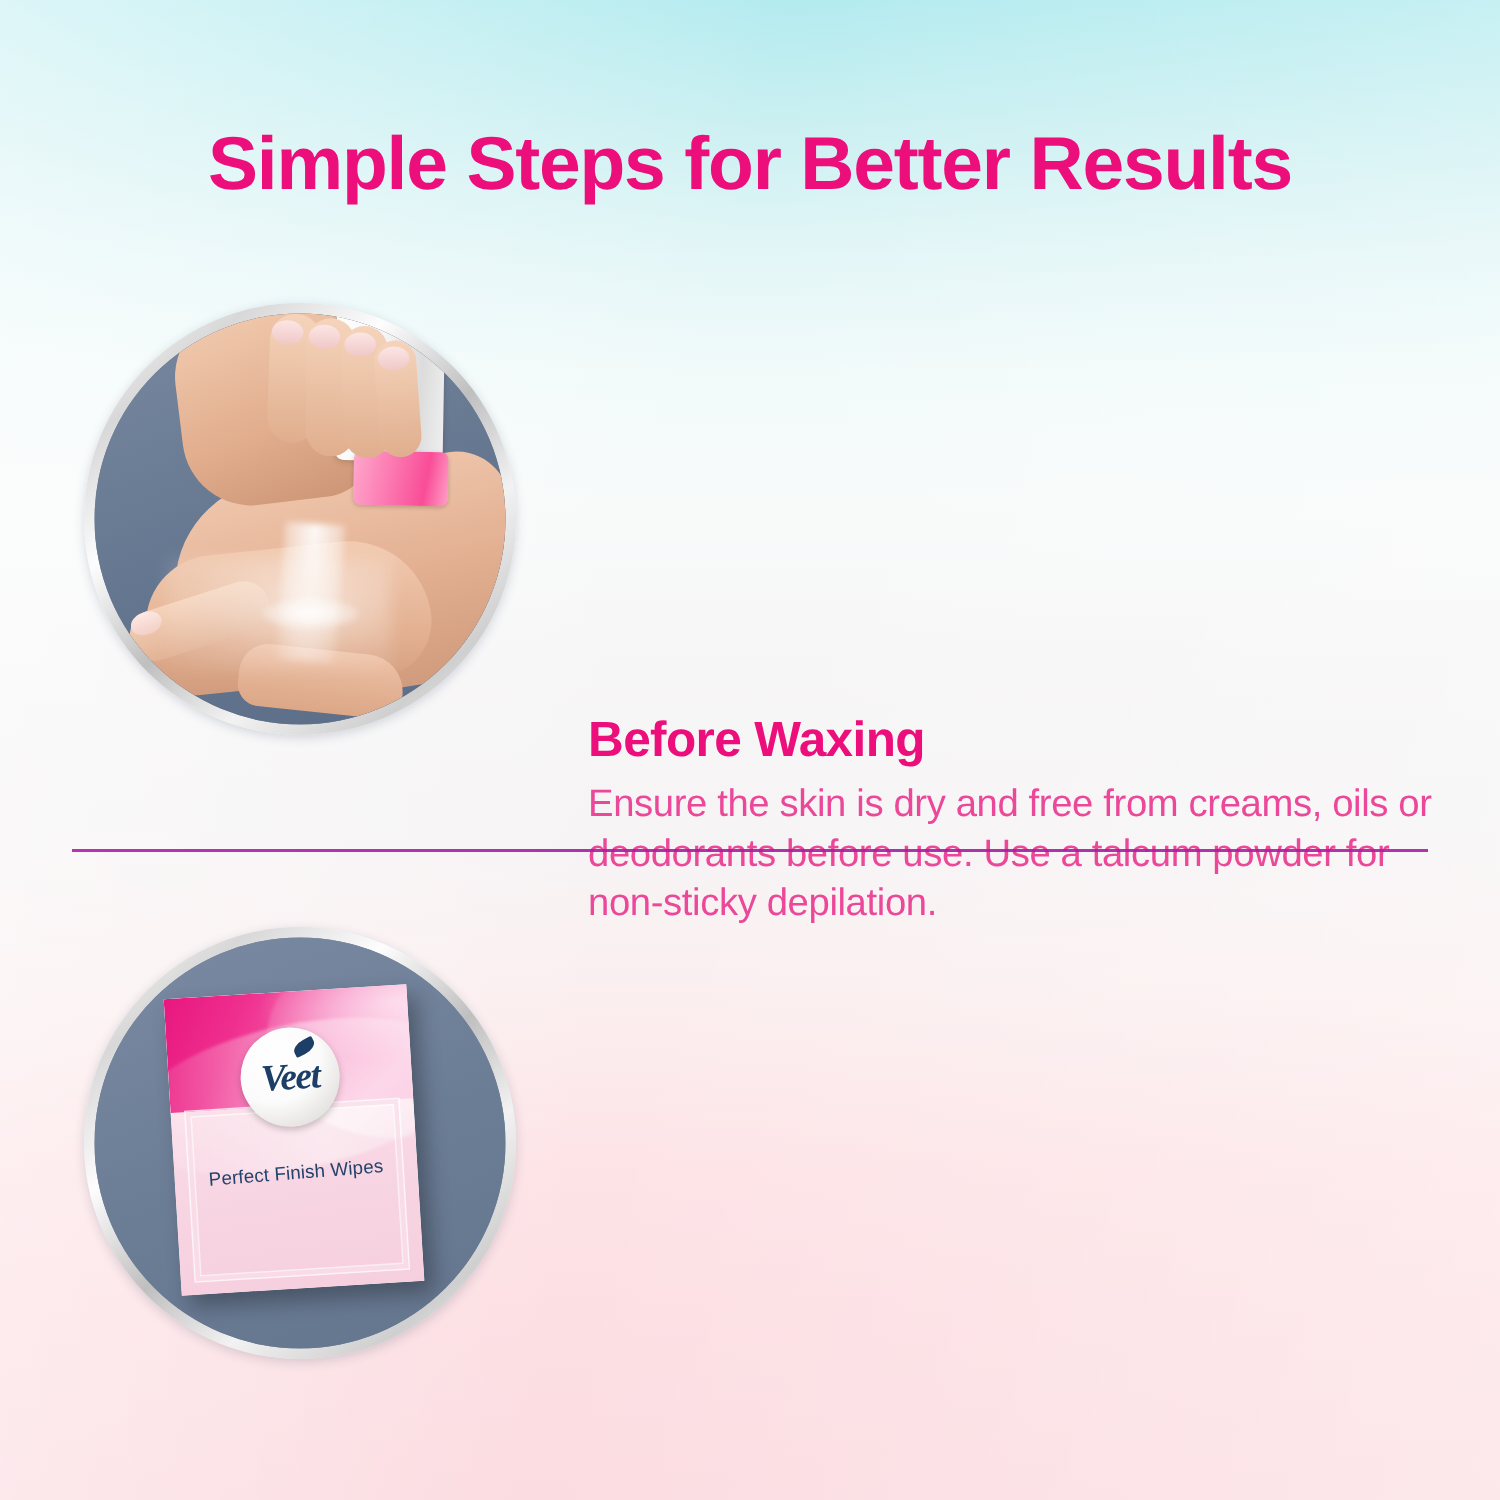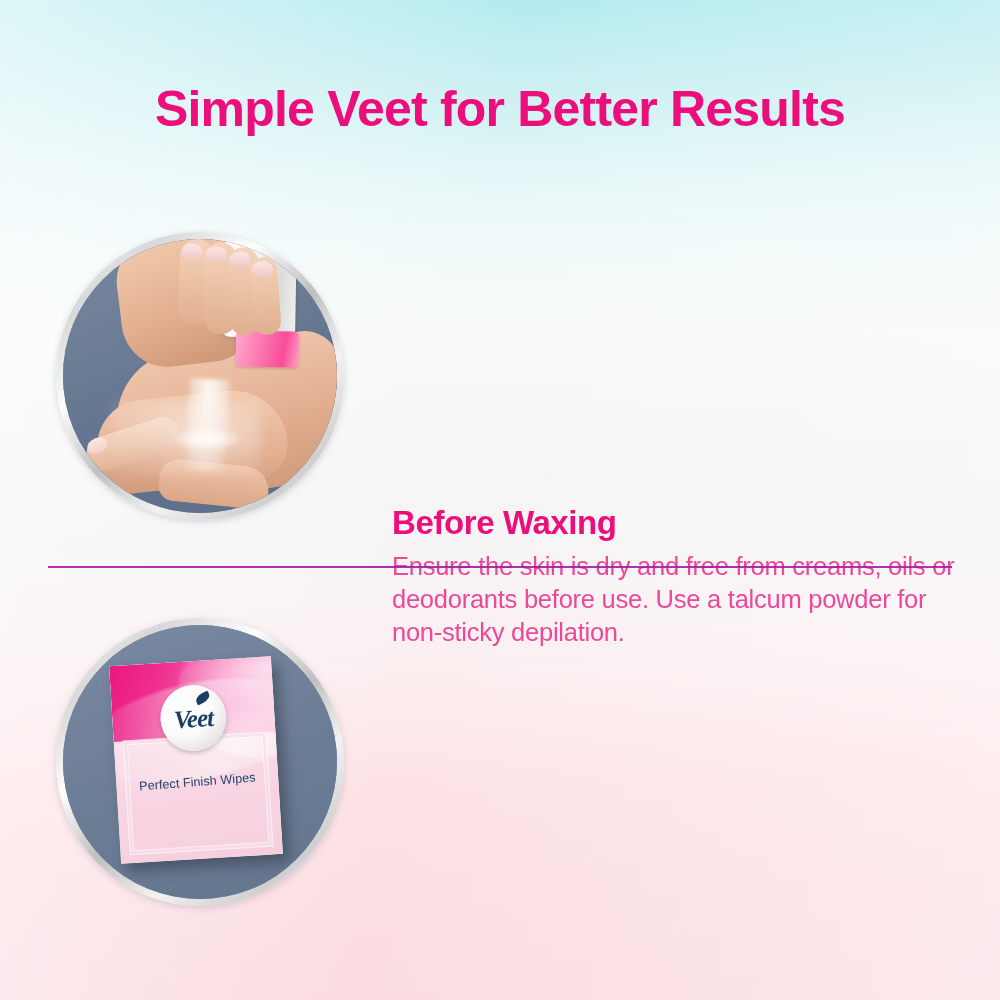--- a/index.html
+++ b/index.html
@@ -32,21 +32,21 @@
     font-size:50px;
     font-weight:bold;
     letter-spacing:-0.8px;
     color:#ec0e7b;
     font-family:"Liberation Sans", sans-serif;
     white-space:nowrap;
   }
 
   
   .row { position:absolute; left:0; width:1000px; }
-  #row-before { top:232px; height:300px;text-decoration:underline; }
+  #row-before { top:202px; height:300px;text-decoration:underline; }
   #row-after  { top:618px; height:300px; }
 
   
   .circle-wrap {
     position:absolute;
     left:56px;
     width:288px; height:288px;
     border-radius:50%;
     padding:7px;
     background:
@@ -252,21 +252,21 @@
     position:absolute;
     left:48px; top:566px;
     width:904px; height:2px;
     background:linear-gradient(90deg,#b01ea7 0%,#a01fa0 50%,#a81fa4 100%);
     opacity:0.9;
   }
 </style>
 </head>
 <body>
 
-<div class="title">Simple Veet for Better Results</div>
+<div class="title">Simple Steps for Better Results</div>
 
 <div class="row" id="row-before">
 
   <div class="circle-wrap">
     <div class="circle-inner">
       <div class="scene1">
         <div class="forearm"></div>
         <div class="palm"></div>
         <div class="palm-fing"></div>
         <div class="palm-nail"></div>

